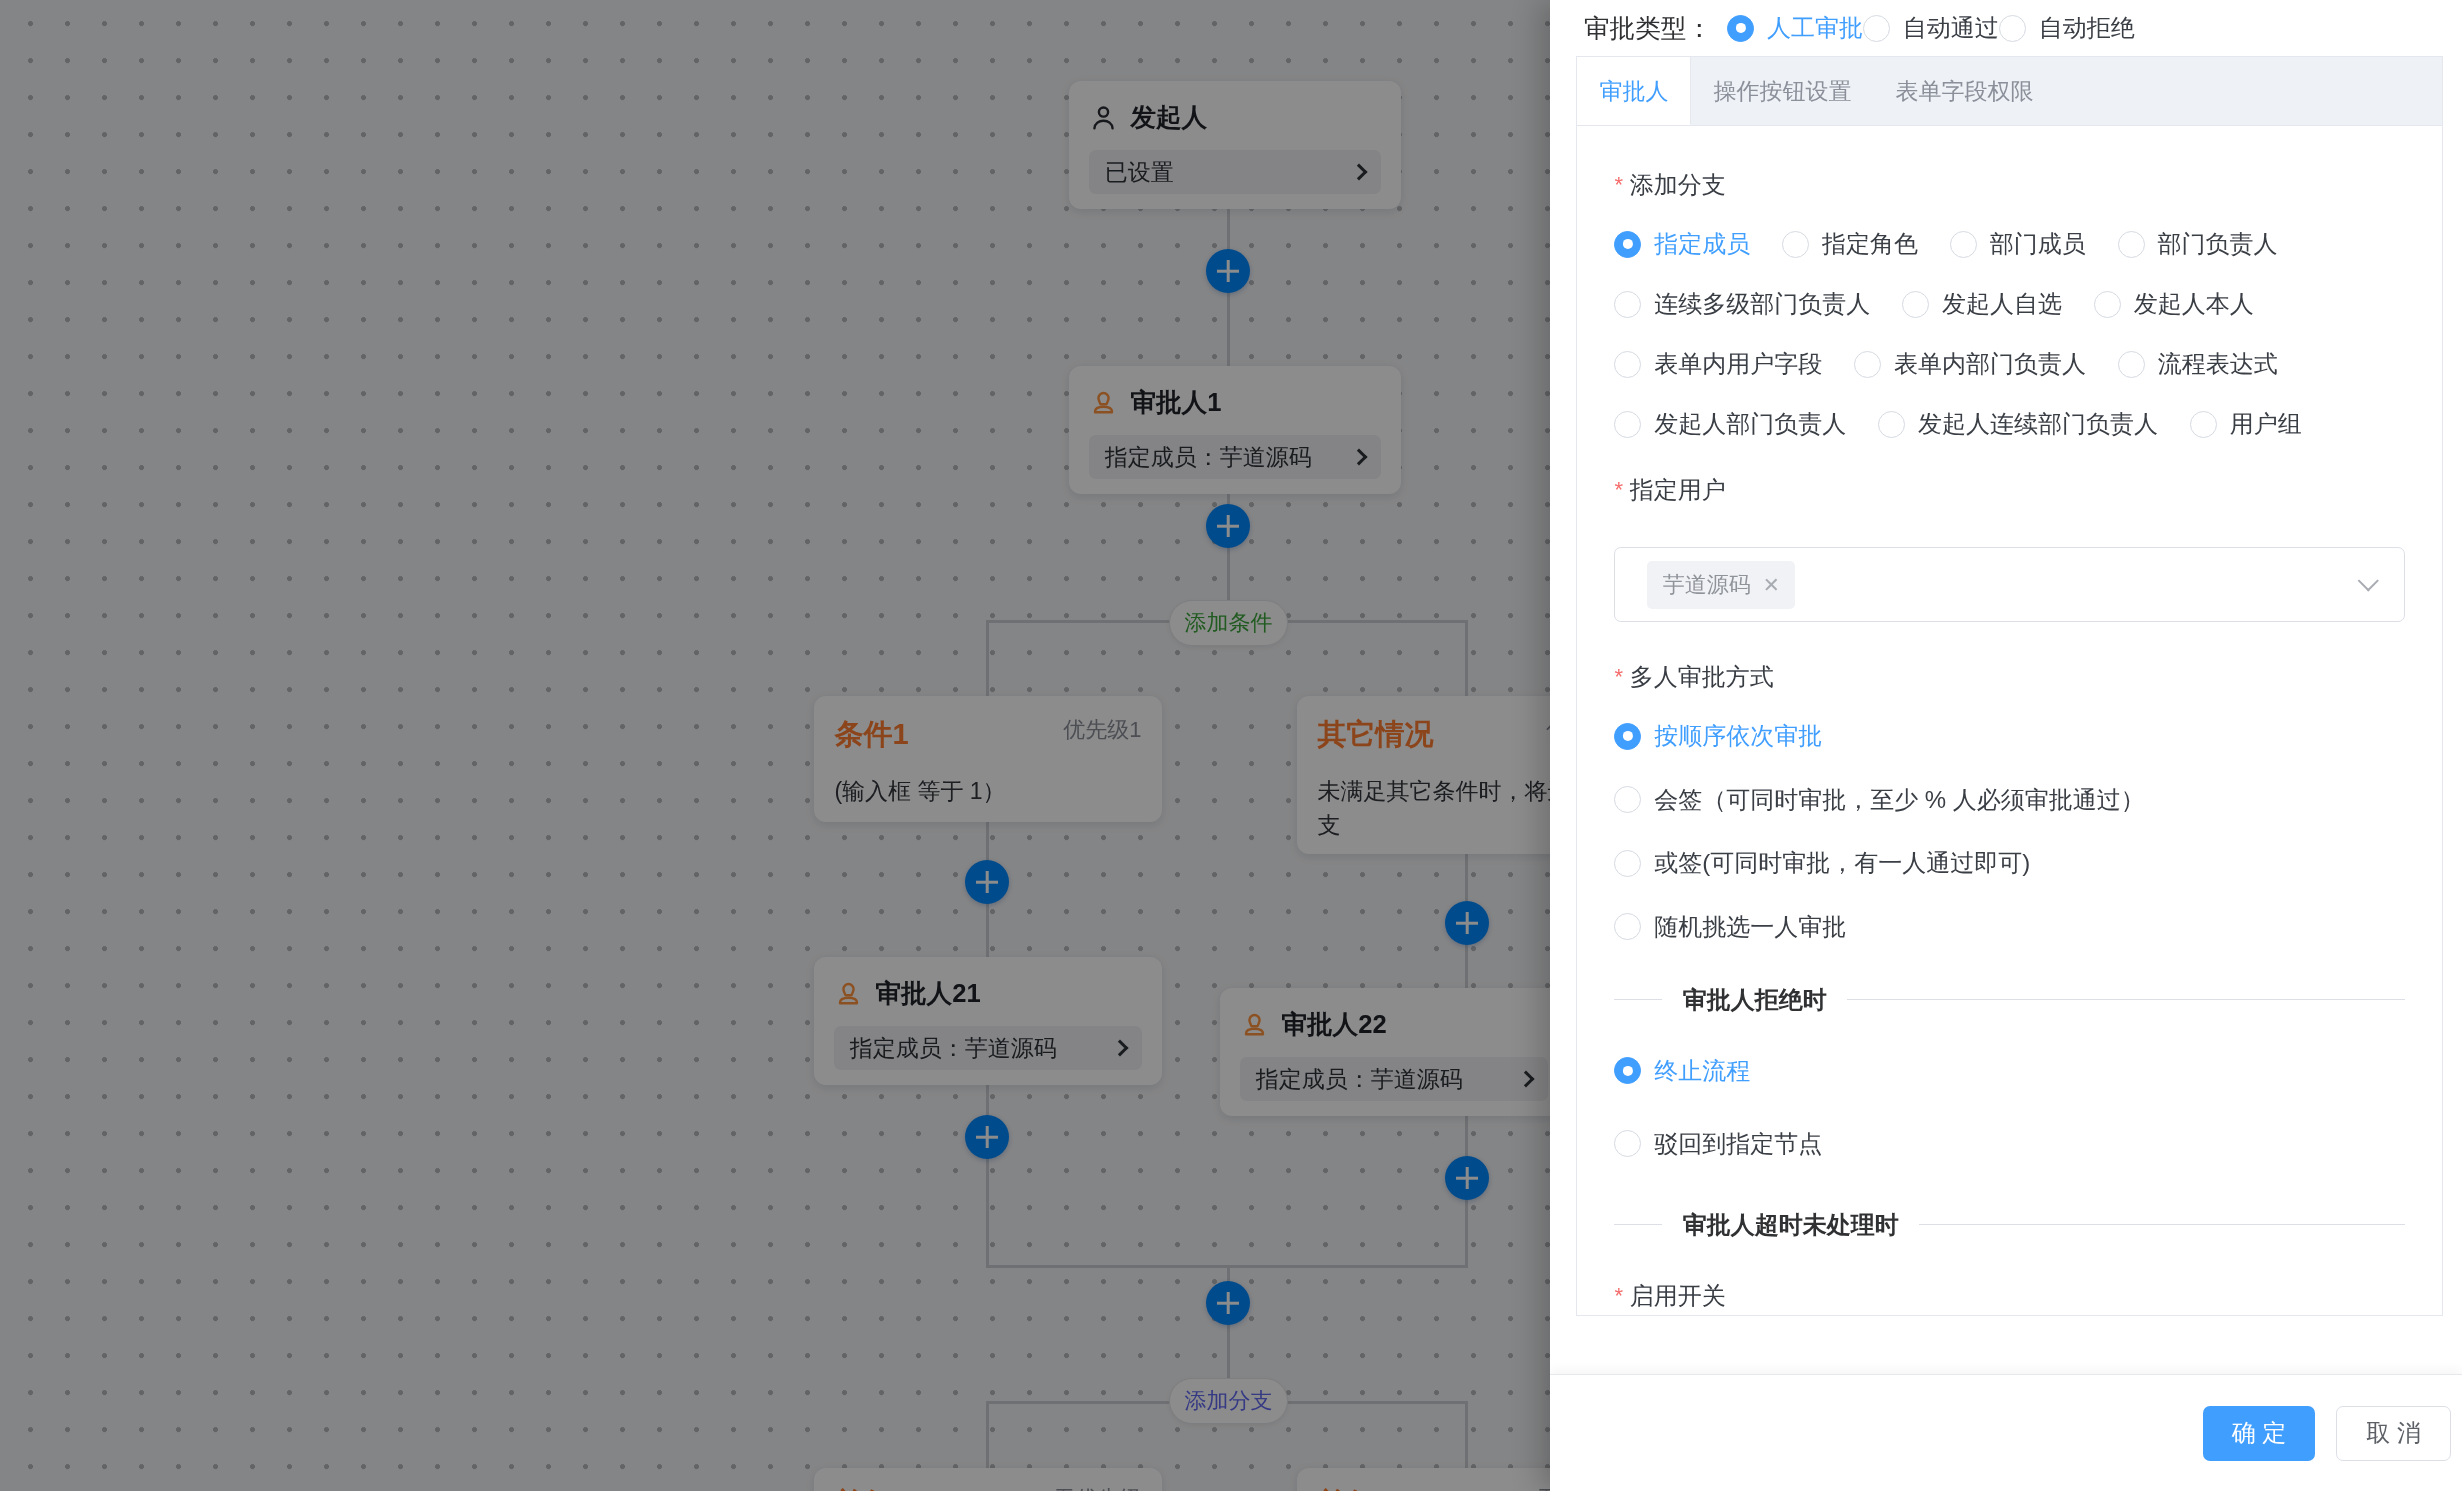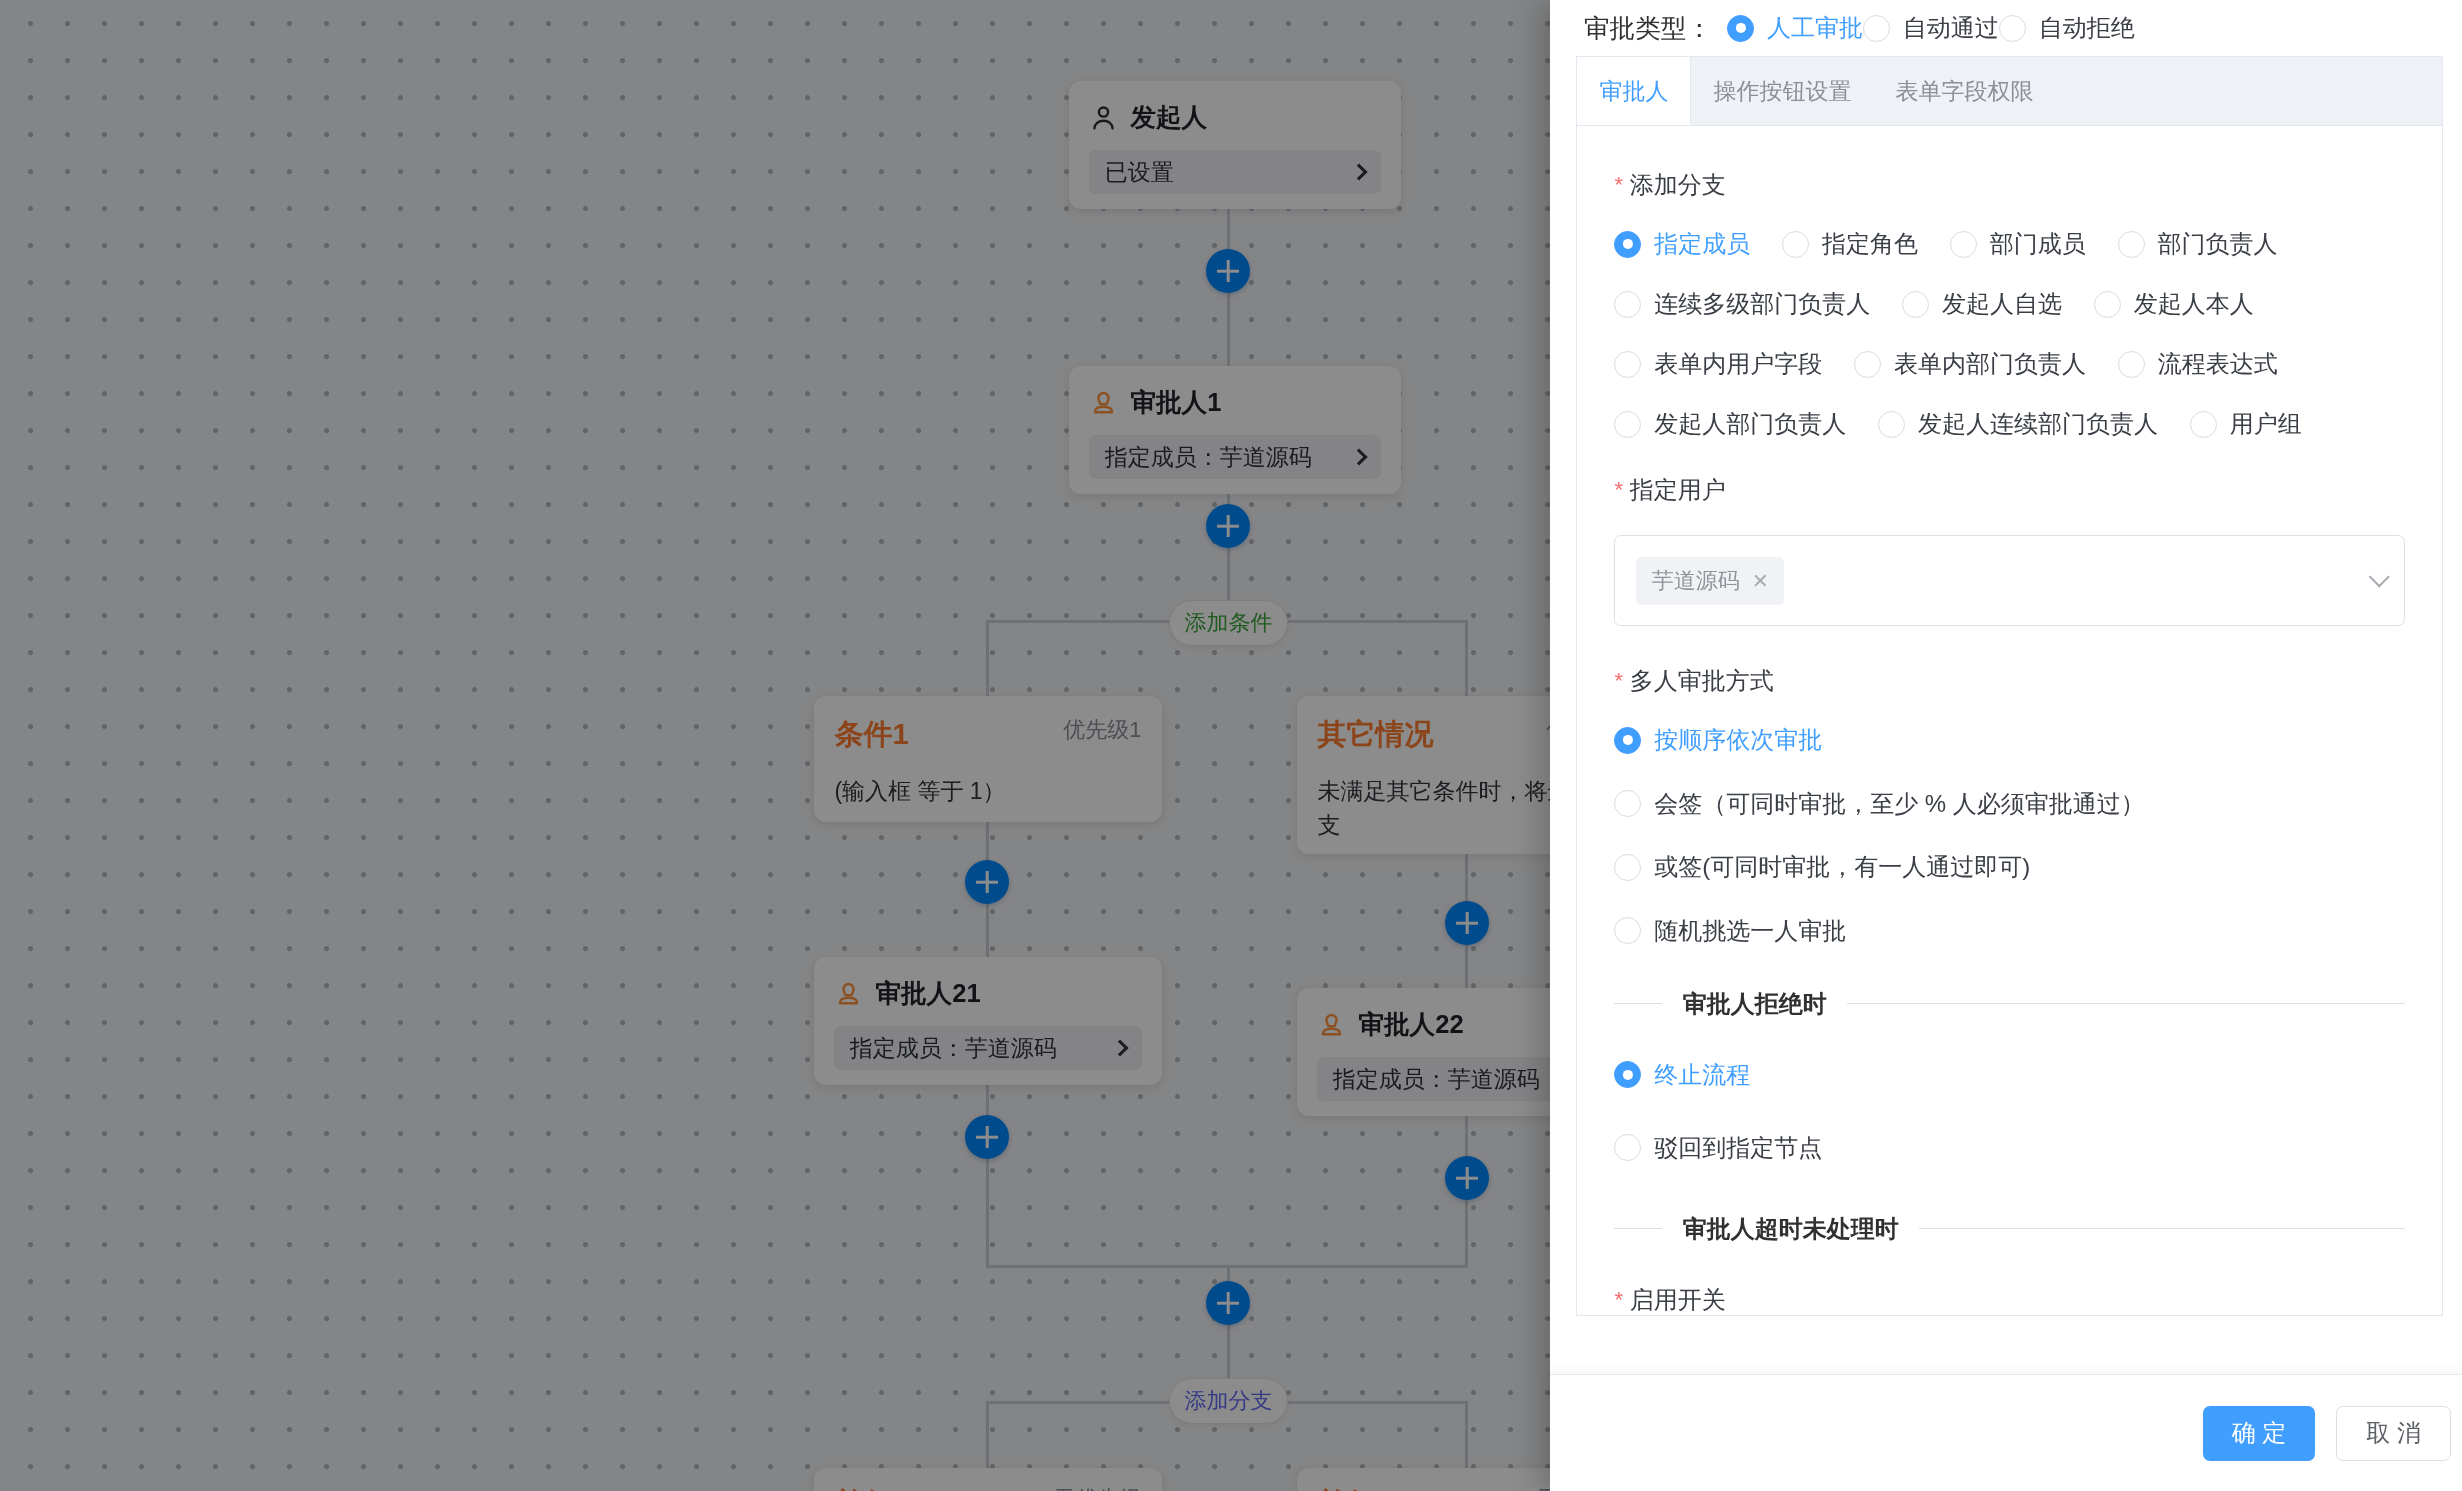--- a/index.html
+++ b/index.html
@@ -59,22 +59,22 @@
   .tabbar { flex:0 0 68px; display:flex; background:#eef1f6; border-bottom:0.9px solid #e4e7ed; }
   .tab { height:68px; line-height:68px; padding:0 22px; font-size:23px; color:#8a8f99; }
   .tab.active { background:#fff; color:#409eff; border-right:0.9px solid #e4e7ed; border-bottom:0.9px solid #fff; margin-bottom:-0.9px; }
   .tabbody { flex:1 1 auto; overflow:hidden; padding:0 37px; }
 
   .sec-label { display:flex; align-items:center; font-size:24px; color:#393d44; }
   .star { color:#f56c6c; margin-right:6.8px; font-size:22px; }
   .rgrid-row { display:flex; align-items:flex-start; gap:32px; margin-bottom:28px; }
   .vopts { display:flex; flex-direction:column; gap:31.5px; }
 
-  .selectbox { margin-top:29px; height:91px; border:1.7px solid #dcdfe6; border-radius:6.8px;
-    display:flex; align-items:center; padding:0 21px; }
+  .selectbox { margin-top:41px; height:75px; border:1.7px solid #dcdfe6; border-radius:6.8px;
+    display:flex; align-items:center; padding:0 32px; }
   .tag { background:#f0f2f5; border-radius:5.1px; height:48px; display:flex; align-items:center;
     gap:12px; padding:0 15.3px; font-size:22px; color:#8f939a; }
   .tag .x { font-size:20.4px; color:#a8abb2; }
   .sel-arrow { margin-left:auto; width:15.3px; height:15.3px; border-right:2.6px solid #a8abb2;
     border-bottom:2.6px solid #a8abb2; transform:rotate(45deg) translateY(-5.1px); }
 
   .divider { display:flex; align-items:center; }
   .divider .dl { width:48px; height:1.7px; background:#dcdfe6; }
   .divider .dr { flex:1; height:1.7px; background:#dcdfe6; }
   .divider .dt { font-size:24px; font-weight:bold; color:#303133; padding:0 20.4px; white-space:nowrap; }
@@ -169,21 +169,21 @@
           <path d="M5 19.5c0-2.4 2.6-4 7-4s7 1.6 7 4v.5H5z"></path>
         </svg>
       <span>审批人21</span>
     </div>
     <div class="fc-row">
       <span>指定成员：芋道源码</span>
       <span class="chev"></span>
     </div>
   </div>
 
-  <div class="flow-card" style="left:1297px;top:988px;width:348px;height:128px">
+  <div class="flow-card" style="left:1220px;top:988px;width:348px;height:128px">
     <div class="fc-title">
       <svg width="29" height="29" viewBox="0 0 24 24" fill="none" stroke="#ff943e" stroke-width="2" stroke-linejoin="round">
           <path d="M9.6 13.5c-.9-2-1.8-3.3-1.8-5A4.2 4.2 0 0 1 12 4.2a4.2 4.2 0 0 1 4.2 4.3c0 1.7-.9 3-1.8 5z"></path>
           <path d="M5 19.5c0-2.4 2.6-4 7-4s7 1.6 7 4v.5H5z"></path>
         </svg>
       <span>审批人22</span>
     </div>
     <div class="fc-row">
       <span>指定成员：芋道源码</span>
       <span class="chev"></span>

